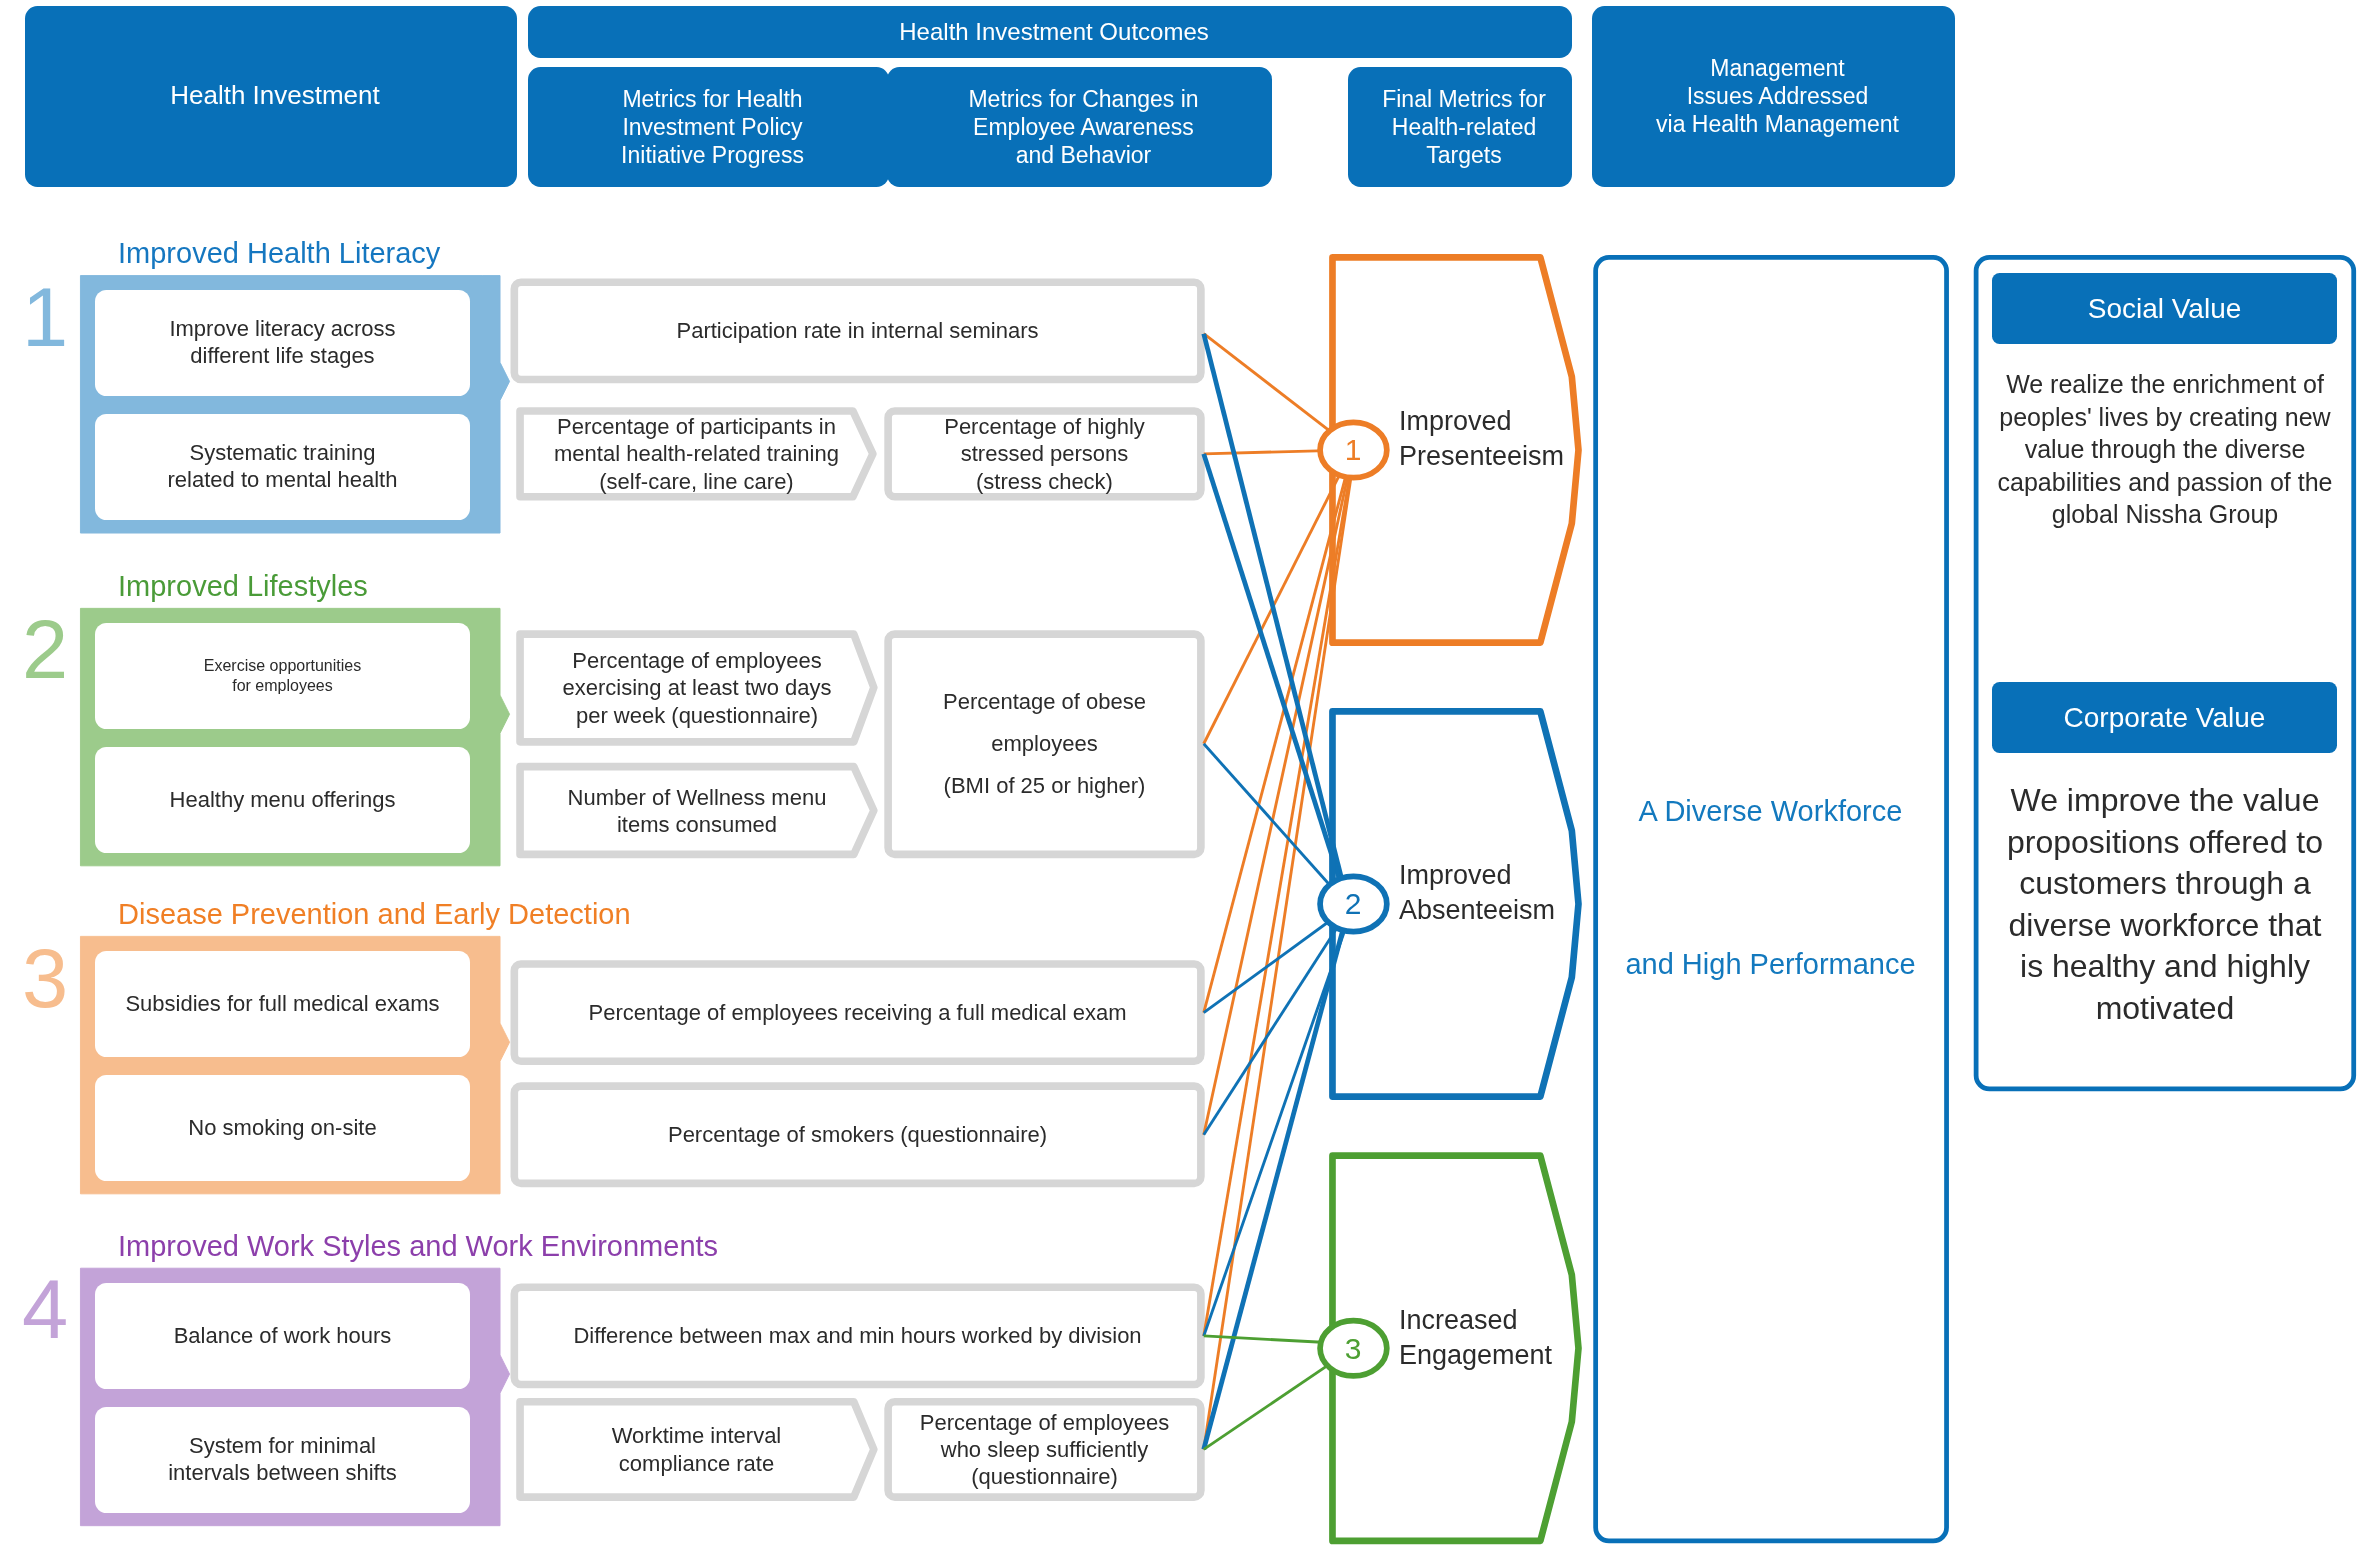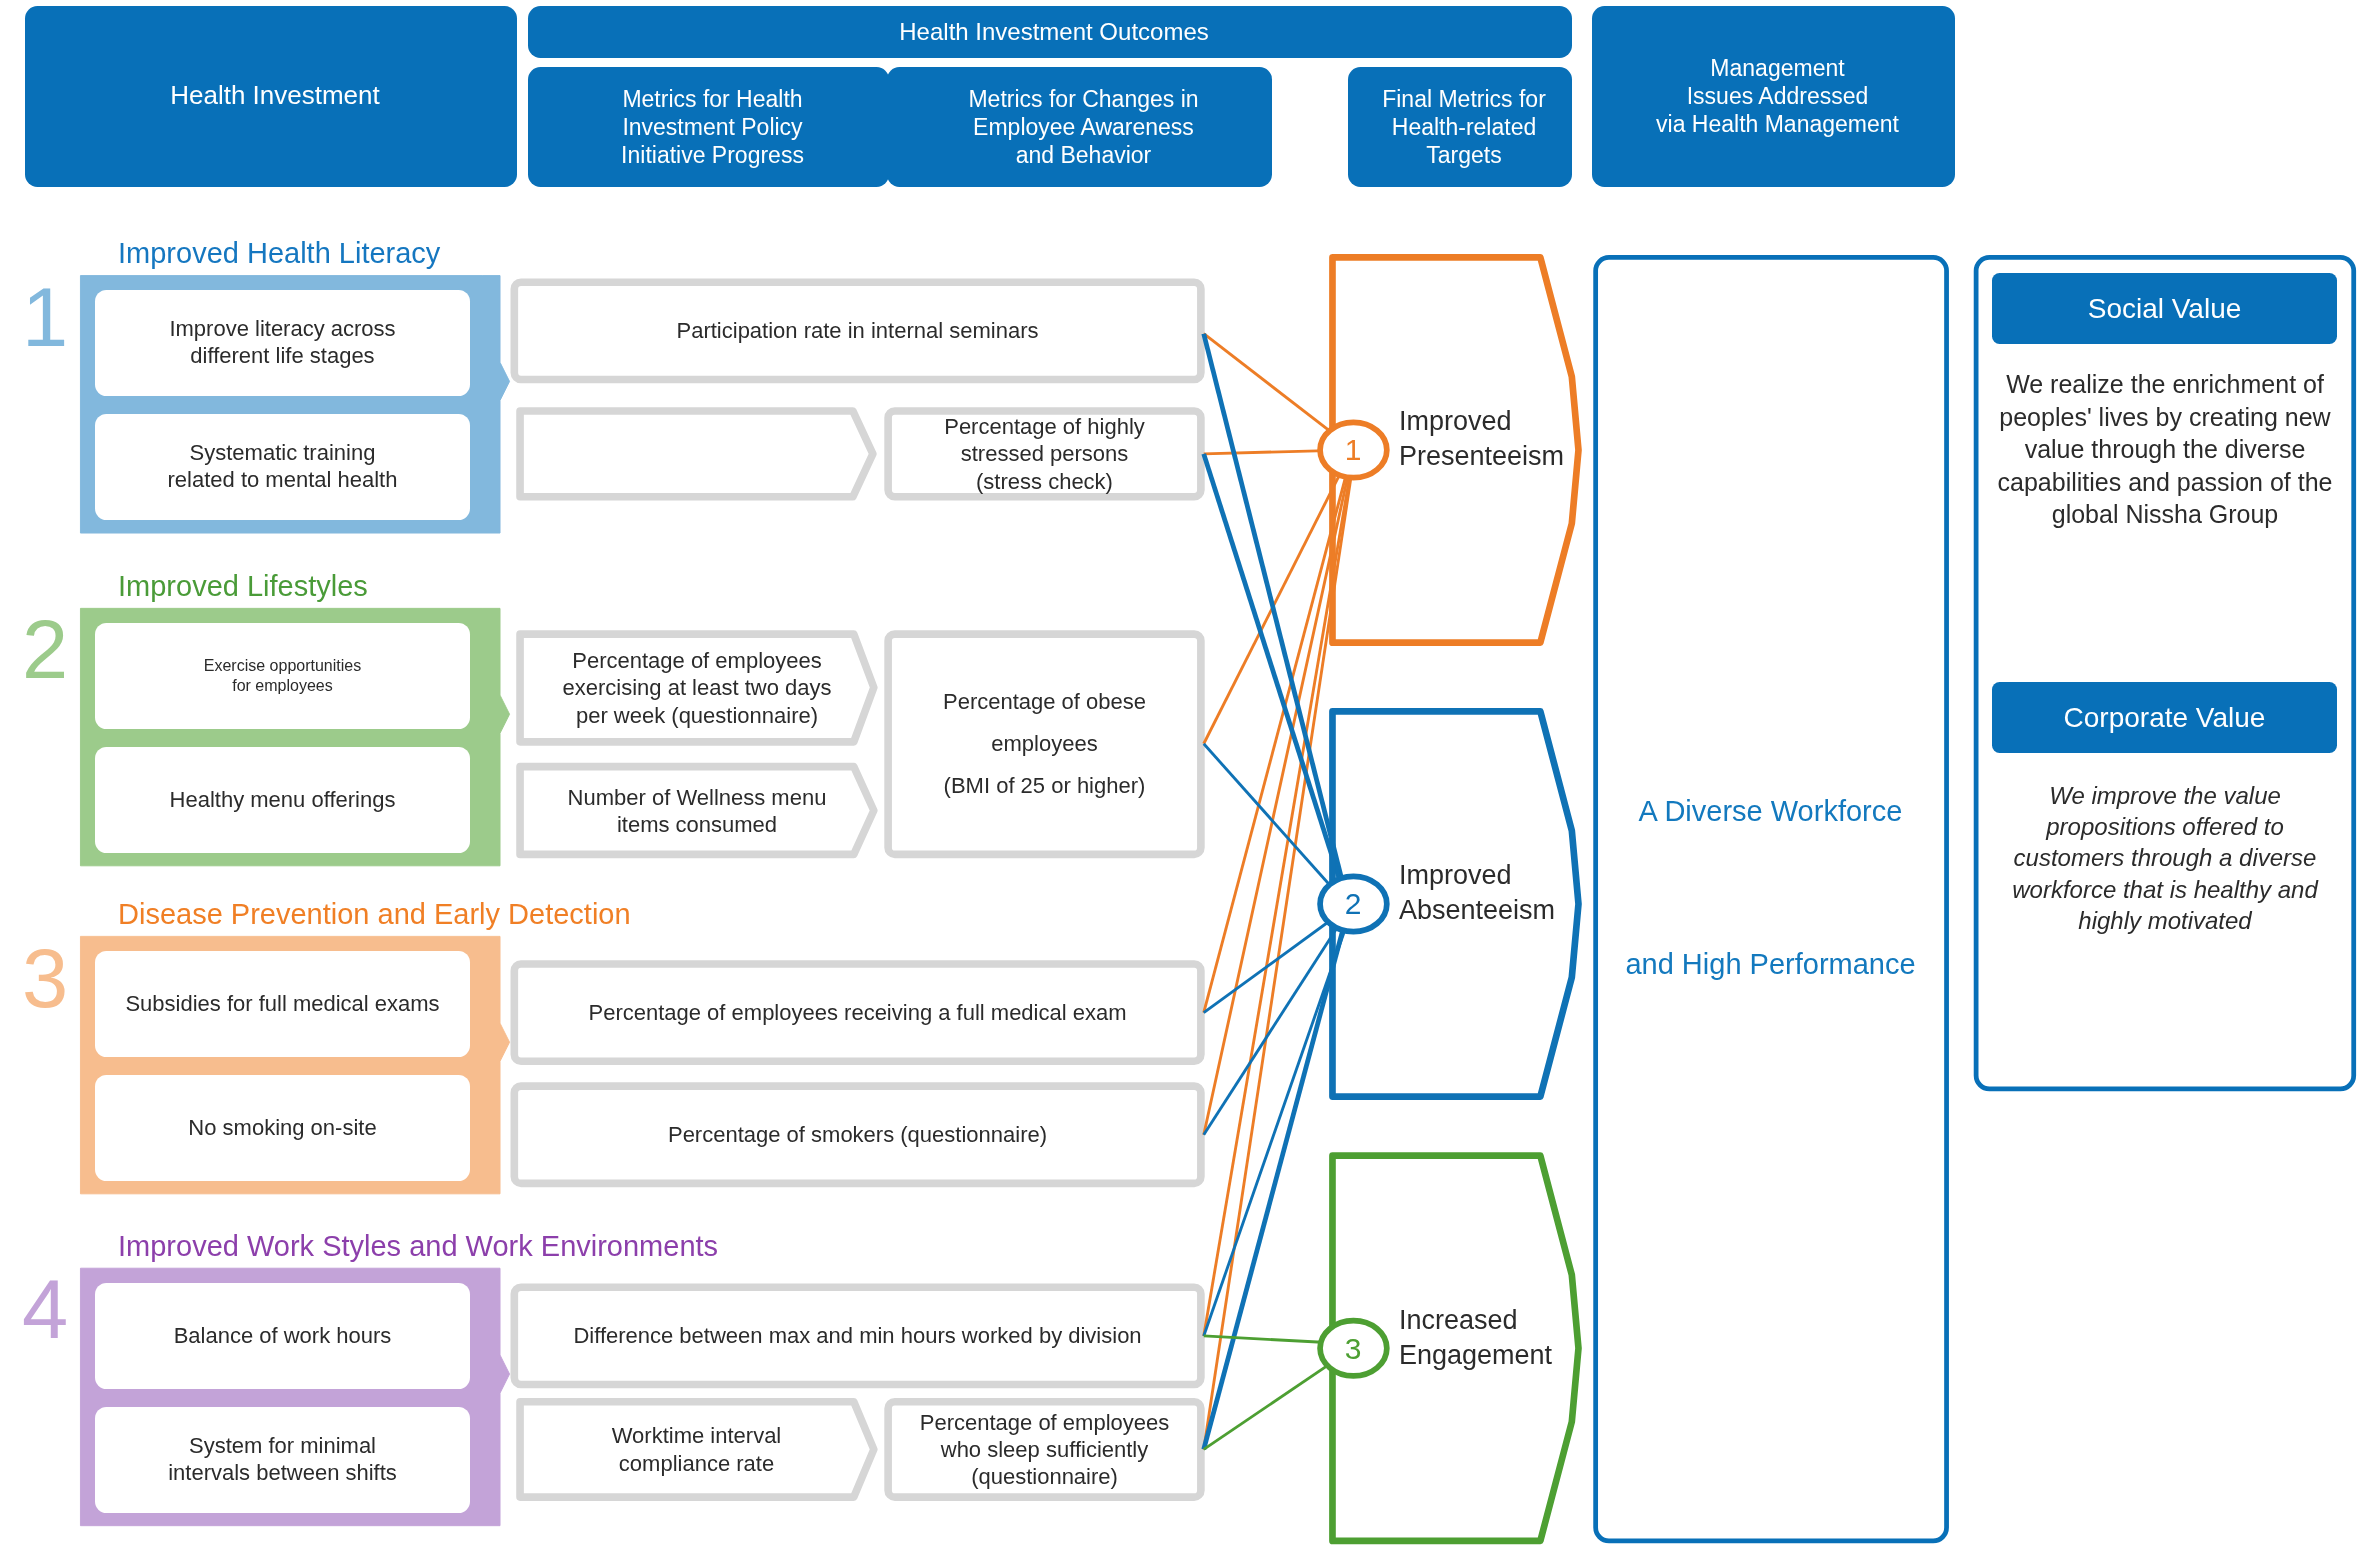--- a/index.html
+++ b/index.html
@@ -141,20 +141,24 @@
 
   <div class="initBox" style="left:95px;top:951px;width:375px;height:106px;font-size:22px;white-space:pre-line;">Subsidies for full medical exams</div>
   <div class="initBox" style="left:95px;top:1075px;width:375px;height:106px;font-size:22px;white-space:pre-line;">No smoking on-site</div>
 
   <div class="initBox" style="left:95px;top:1283px;width:375px;height:106px;font-size:22px;white-space:pre-line;">Balance of work hours</div>
   <div class="initBox" style="left:95px;top:1407px;width:375px;height:106px;font-size:22px;white-space:pre-line;">System for minimal
 intervals between shifts</div>
 
   <div class="mBox" style="left:514px;top:282px;width:687px;height:97px;font-size:22px;white-space:pre-line;">
     <span>Participation rate in internal seminars</span></div>
+  <div class="mBox" style="left:520px;top:411px;width:353px;height:86px;font-size:22px;white-space:pre-line;">
+    <span>Percentage of participants in
+mental health-related training
+(self-care, line care)</span></div>
   <div class="mBox" style="left:888px;top:411px;width:313px;height:86px;font-size:22px;white-space:pre-line;">
     <span>Percentage of highly
 stressed persons
 (stress check)</span></div>
 
   <div class="mBox" style="left:520px;top:634px;width:354px;height:108px;font-size:22px;white-space:pre-line;">
     <span>Percentage of employees
 exercising at least two days
 per week (questionnaire)</span></div>
   <div class="mBox" style="left:520px;top:767px;width:354px;height:88px;font-size:22px;white-space:pre-line;">
@@ -192,16 +196,16 @@
   <div class="finalLbl" style="left:1399px;top:1303px;width:181px;font-size:27px;white-space:pre-line;">Increased
 Engagement</div>
 
   <div class="centerTxt" style="left:1595px;top:777px;width:351px;font-size:29px;">A Diverse Workforce</div>
   <div class="centerTxt" style="left:1595px;top:930px;width:351px;font-size:29px;">and High Performance</div>
 
   <div class="vHead" style="left:1992px;top:273px;width:345px;height:71px;font-size:28px;">Social Value</div>
   <div class="vBody" style="left:1996px;top:368px;width:338px;font-size:25px;">We realize the enrichment of peoples' lives by creating new value through the diverse capabilities and passion of the global Nissha Group</div>
 
   <div class="vHead" style="left:1992px;top:682px;width:345px;height:71px;font-size:28px;">Corporate Value</div>
-  <div class="vBody" style="left:1996px;top:780px;width:338px;font-size:24px;font-style:italic;">We improve the value propositions offered to customers through a diverse workforce that is healthy and highly motivated</div>
+  <div class="vBody" style="left:1996px;top:780px;width:338px;font-size:32px;">We improve the value propositions offered to customers through a diverse workforce that is healthy and highly motivated</div>
 
 </div>
 
 
 </body></html>

